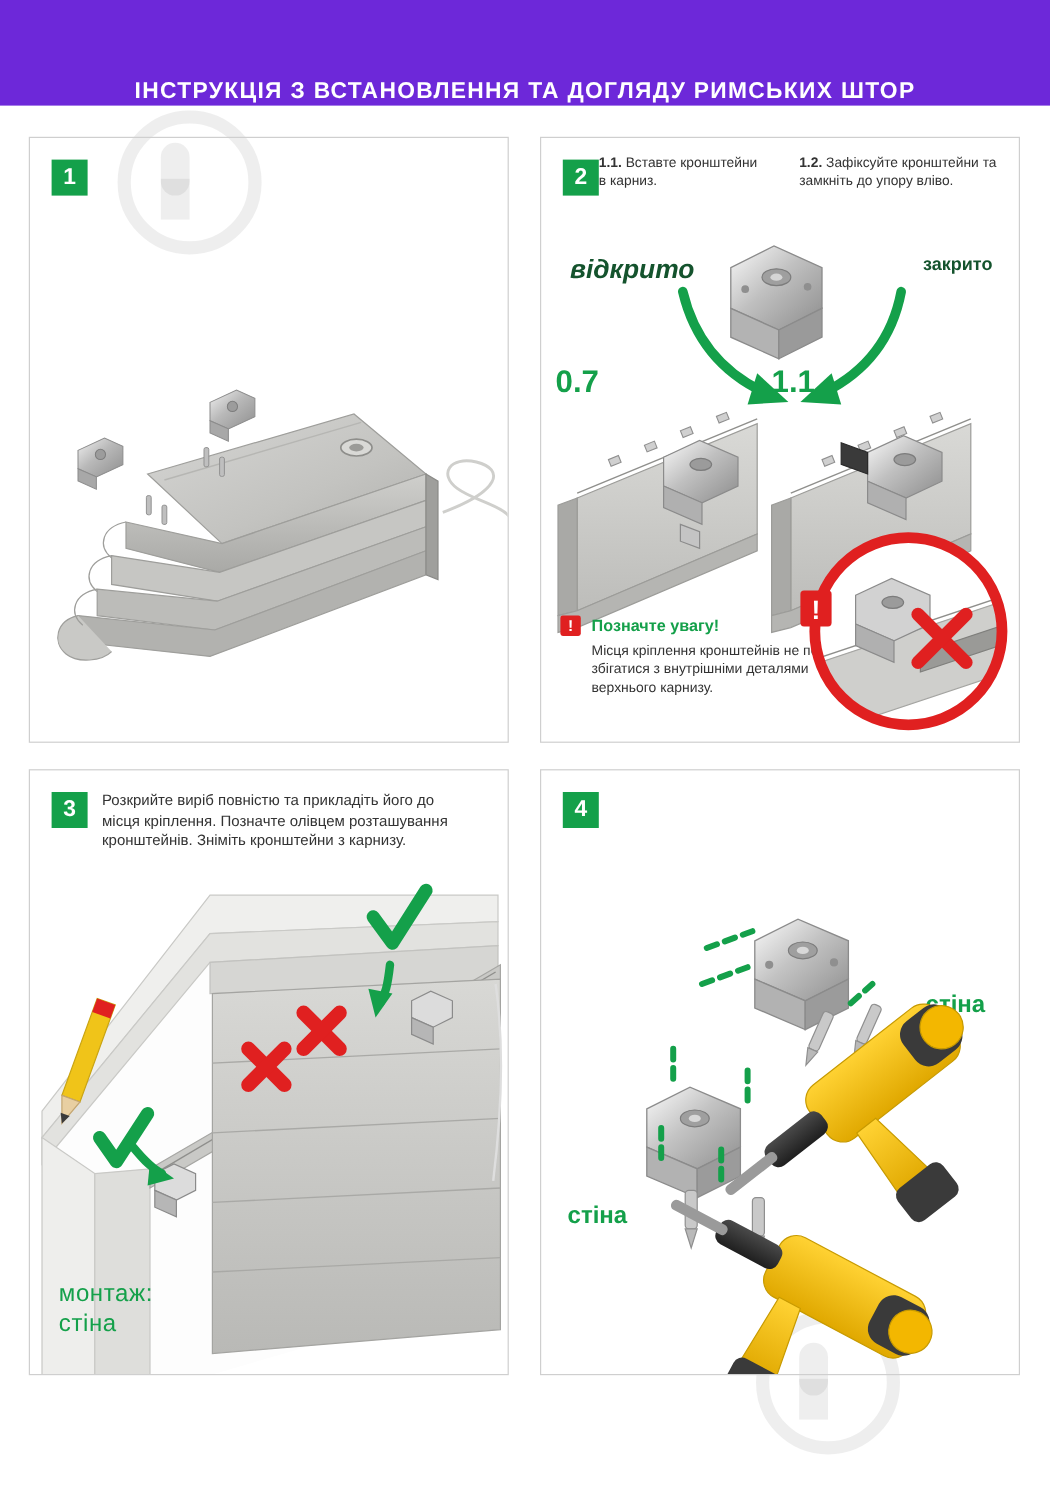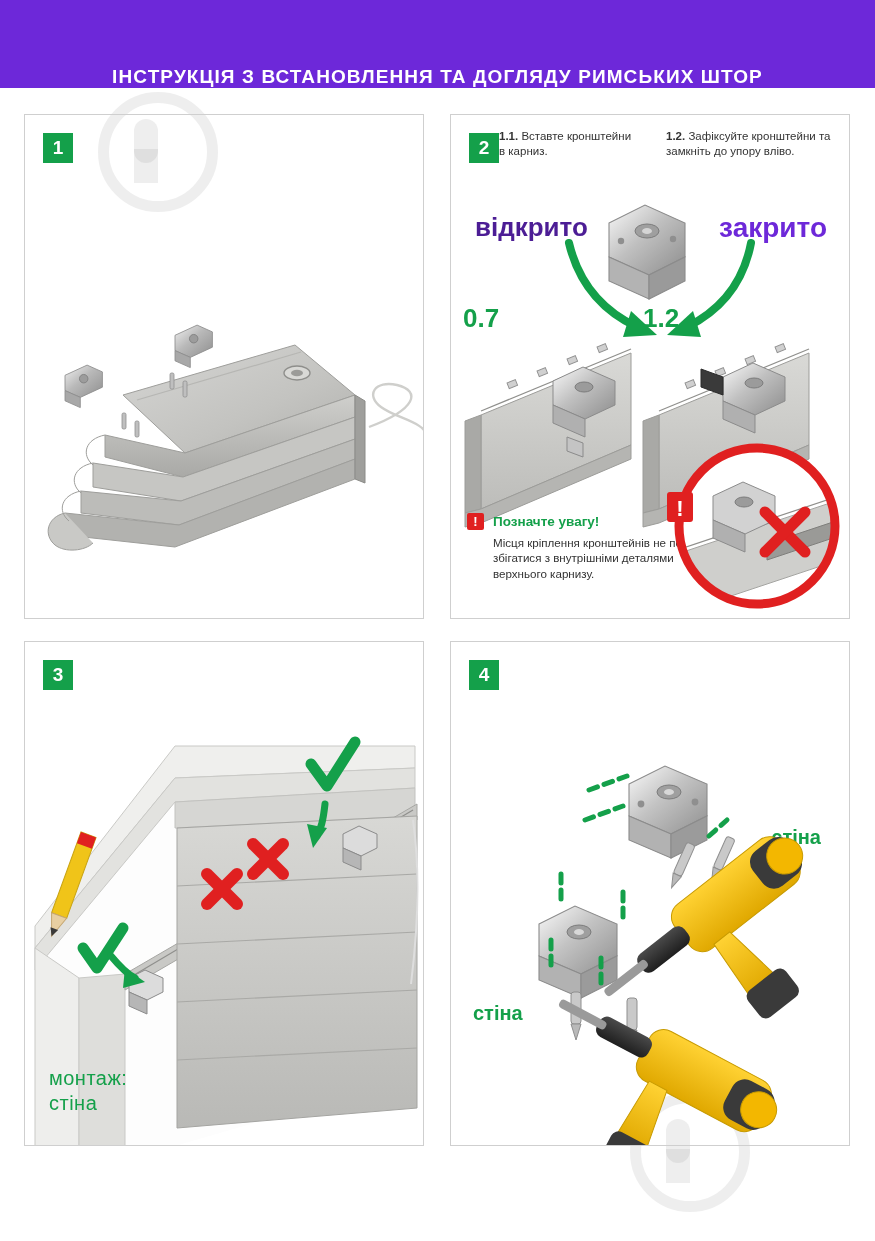--- a/index.html
+++ b/index.html
@@ -72,25 +72,25 @@
   }
 
   
   .p1-art { position: absolute; left: 0; top: 80px; width: 400px; height: 420px; }
 
   
   .p2-col-left { position: absolute; left: 48px; top: 14px; width: 140px; font-size: 11.5px; line-height: 1.3; color: #333; }
   .p2-col-right { position: absolute; left: 215px; top: 14px; width: 168px; font-size: 11.5px; line-height: 1.3; color: #333; }
   .open-label {
     position: absolute; left: 24px; top: 97px;
-    color: #4c1d95; font-size: 26px; font-weight: bold;
+    color: #14532d; font-size: 22px; font-weight: bold; font-style: italic;
   }
   .close-label {
     position: absolute; right: 22px; top: 97px;
-    color: #6d28d9; font-size: 28px; font-weight: bold;
+    color: #14532d; font-size: 15px; font-weight: bold;
   }
   .num-1-1 { position: absolute; left: 12px; top: 188px; color: #14a04a; font-size: 26px; font-weight: bold; }
   .num-1-2 { position: absolute; left: 192px; top: 188px; color: #14a04a; font-size: 26px; font-weight: bold; }
 
   .warn-block { position: absolute; left: 16px; top: 398px; width: 250px; }
   .warn-title-row { display: flex; align-items: center; gap: 9px; }
   .warn-mark {
     width: 17px; height: 17px; background: #e02020; color: #fff;
     font-weight: bold; font-size: 13px; display:flex; align-items:center; justify-content:center;
     border-radius: 2px;
@@ -228,21 +228,21 @@
       <div class="p2-col-left">
         <b>1.1.</b><span> Вставте кронштейни в карниз.</span>
       </div>
       <div class="p2-col-right">
         <b>1.2.</b><span> Зафіксуйте кронштейни та замкніть до упору вліво.</span>
       </div>
 
       <div class="open-label">відкрито</div>
       <div class="close-label">закрито</div>
       <div class="num-1-1">0.7</div>
-      <div class="num-1-2">1.2</div>
+      <div class="num-1-2">1.1</div>
 
       <div style="position:absolute; left:0; top:0; width:400px; height:505px;">
         <svg width="400" height="505" viewBox="0 0 400 505">
           <defs>
             <linearGradient id="met2" x1="0" y1="0" x2="1" y2="1">
               <stop offset="0%" stop-color="#fafafa"></stop>
               <stop offset="45%" stop-color="#c0c0c0"></stop>
               <stop offset="100%" stop-color="#8d8d8d"></stop>
             </linearGradient>
             <linearGradient id="clothg" x1="0" y1="0" x2="0" y2="1">
@@ -346,20 +346,21 @@
           </g>
 
           <rect x="10" y="58" width="26" height="30" rx="3" fill="#e02020"></rect>
           <text x="23" y="82" font-family="Liberation Sans, sans-serif" font-size="22" font-weight="bold" fill="#fff" text-anchor="middle">!</text>
         </svg>
       </div>
     </div>
 
     <div class="panel">
       <div class="badge">3</div>
+      <div class="step-text">Розкрийте виріб повністю та прикладіть його до місця кріплення. Позначте олівцем розташування кронштейнів. Зніміть кронштейни з карнизу.</div>
 
       <div style="position:absolute; left:0; top:74px; width:400px; height:430px;">
         <svg width="400" height="430" viewBox="0 0 400 430">
           <defs>
             <linearGradient id="frameg" x1="0" y1="0" x2="1" y2="0">
               <stop offset="0%" stop-color="#ffffff"></stop>
               <stop offset="100%" stop-color="#dcdcda"></stop>
             </linearGradient>
             <linearGradient id="shadeg" x1="0" y1="0" x2="0" y2="1">
               <stop offset="0%" stop-color="#d8d8d5"></stop>

